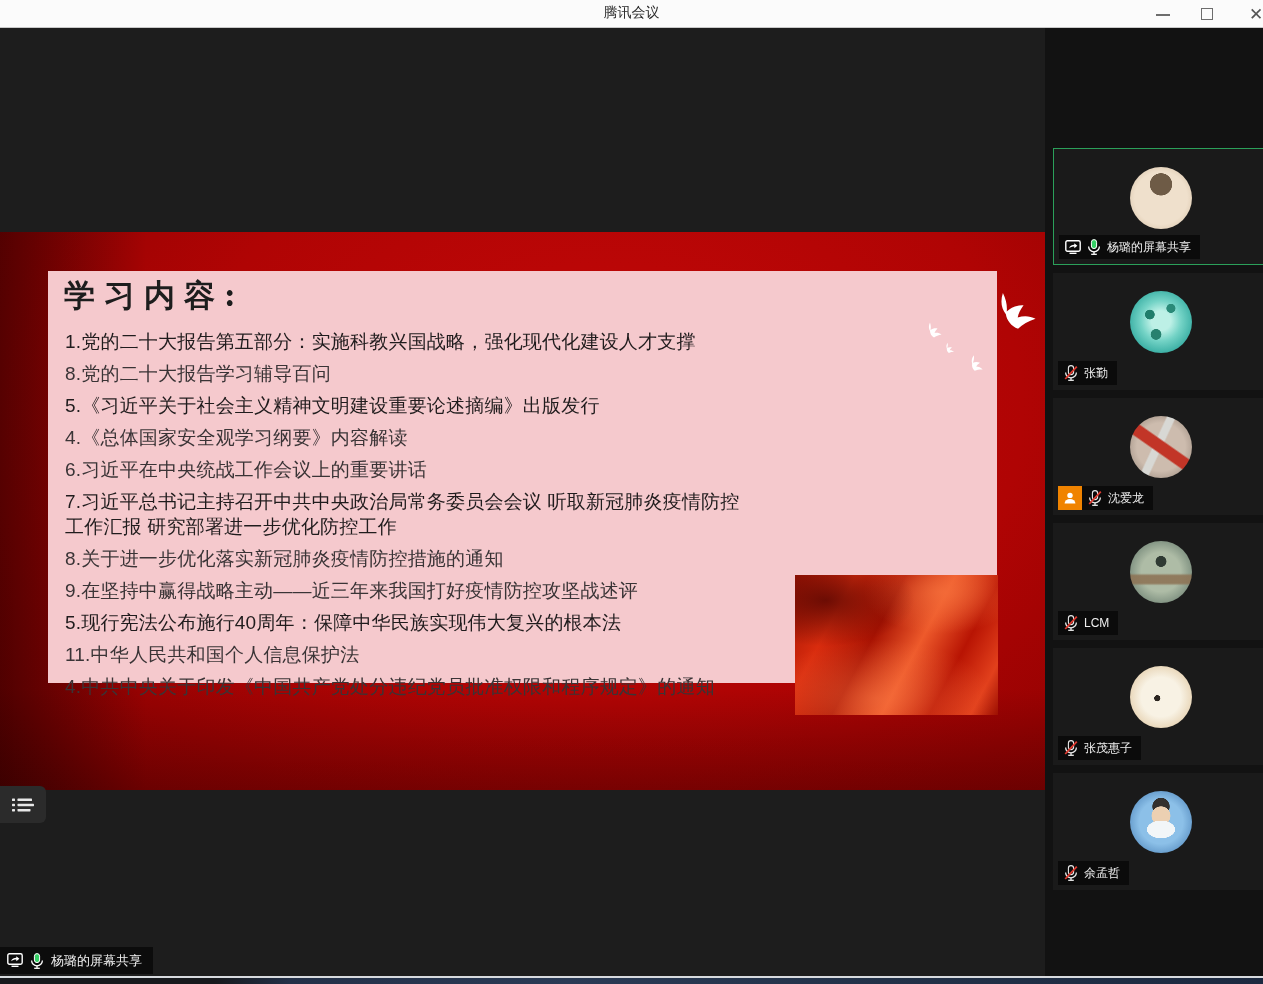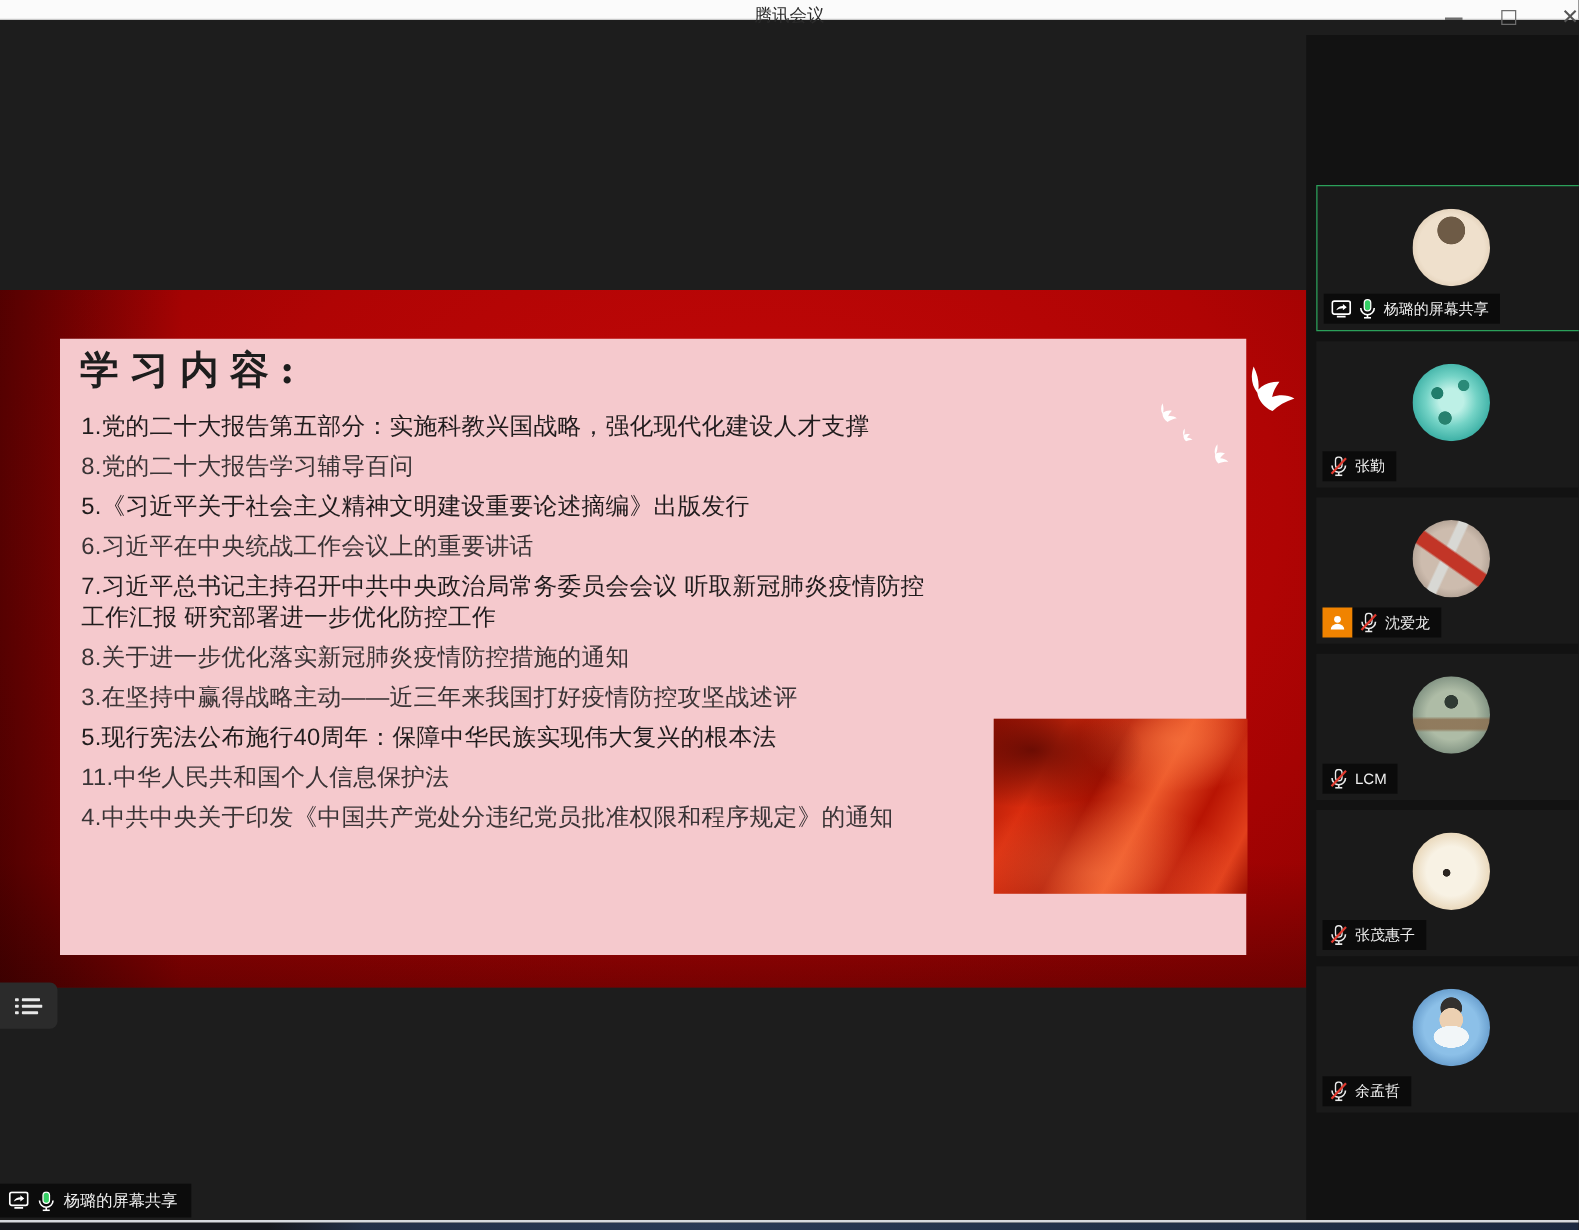--- a/index.html
+++ b/index.html
@@ -4,21 +4,21 @@
 <style>
   * { margin:0; padding:0; box-sizing:border-box; }
   html,body { width:1263px; height:984px; }
   body {
     position:relative; overflow:hidden; background:#1d1d1d;
     font-family:"Liberation Sans","DejaVu Sans",sans-serif;
   }
 
   
   .titlebar {
-    position:absolute; left:0; top:0; width:1263px; height:16px;
+    position:absolute; left:0; top:0; width:1263px; height:28px;
     background:#fbfbfb; border-bottom:1px solid #c9c9c9; z-index:30;
   }
   .titlebar .title {
     position:absolute; left:50%; top:4px; transform:translateX(-50%);
     font-size:14px; color:#2b2b2b;
   }
   .winbtn { position:absolute; top:0; width:30px; height:27px; cursor:default; }
   .winbtn-min { left:1148px; }
   .winbtn-max { left:1192px; }
   .winbtn-close { left:1242px; }
@@ -32,21 +32,21 @@
 
   
   .slide {
     position:absolute; left:0; top:232px; width:1045px; height:558px;
     background:
       linear-gradient(90deg, rgba(30,0,0,.55) 0%, rgba(30,0,0,0) 14%),
       linear-gradient(0deg, rgba(40,0,0,.35) 0%, rgba(40,0,0,0) 18%),
       radial-gradient(95% 125% at 58% 32%, #c40808 0%, #b00404 42%, #8e0101 72%, #640000 100%);
   }
   .pinkbox {
-    position:absolute; left:48px; top:39px; width:949px; height:493px;
+    position:absolute; left:48px; top:39px; width:949px; height:412px;
     background:#f5c9cd;
   }
   .slide-title {
     position:absolute; left:16px; top:4px;
     font-family:"DejaVu Serif","Liberation Serif",serif;
     font-size:31px; font-weight:600; letter-spacing:9px; color:#1d1d1d;
   }
   .slide-list { position:absolute; left:17px; top:58px; width:920px; list-style:none; }
   .slide-list li {
     font-size:19px; line-height:25px; margin-bottom:7px; color:#3a3436;
@@ -179,25 +179,26 @@
 
 <div class="main-bg"></div>
 
 <div class="slide">
   <div class="pinkbox">
     <div class="slide-title">学习内容:</div>
     <ul class="slide-list">
       <li class="b">1.党的二十大报告第五部分：实施科教兴国战略，强化现代化建设人才支撑</li>
       <li>8.党的二十大报告学习辅导百问</li>
       <li class="b">5.《习近平关于社会主义精神文明建设重要论述摘编》出版发行</li>
+      <li>4.《总体国家安全观学习纲要》内容解读</li>
       <li>6.习近平在中央统战工作会议上的重要讲话</li>
       <li class="b">7.习近平总书记主持召开中共中央政治局常务委员会会议 听取新冠肺炎疫情防控
 工作汇报 研究部署进一步优化防控工作</li>
       <li>8.关于进一步优化落实新冠肺炎疫情防控措施的通知</li>
-      <li>3.在坚持中赢得战略主动——近三年来我国打好疫情防控攻坚战述评</li>
+      <li>9.在坚持中赢得战略主动——近三年来我国打好疫情防控攻坚战述评</li>
       <li class="b">5.现行宪法公布施行40周年：保障中华民族实现伟大复兴的根本法</li>
       <li>11.中华人民共和国个人信息保护法</li>
       <li>4.中共中央关于印发《中国共产党处分违纪党员批准权限和程序规定》的通知</li>
     </ul>
     <div class="silk"></div>
     <svg class="doves" viewBox="0 0 210 105">
       <use href="#dove" transform="translate(95,2) scale(1.25) rotate(-8)"></use>
       <use href="#dove" transform="translate(28,30) scale(0.5)"></use>
       <use href="#dove" transform="translate(47,50) scale(0.33) rotate(8)"></use>
       <use href="#dove" transform="translate(72,62) scale(0.5) rotate(12)"></use>

